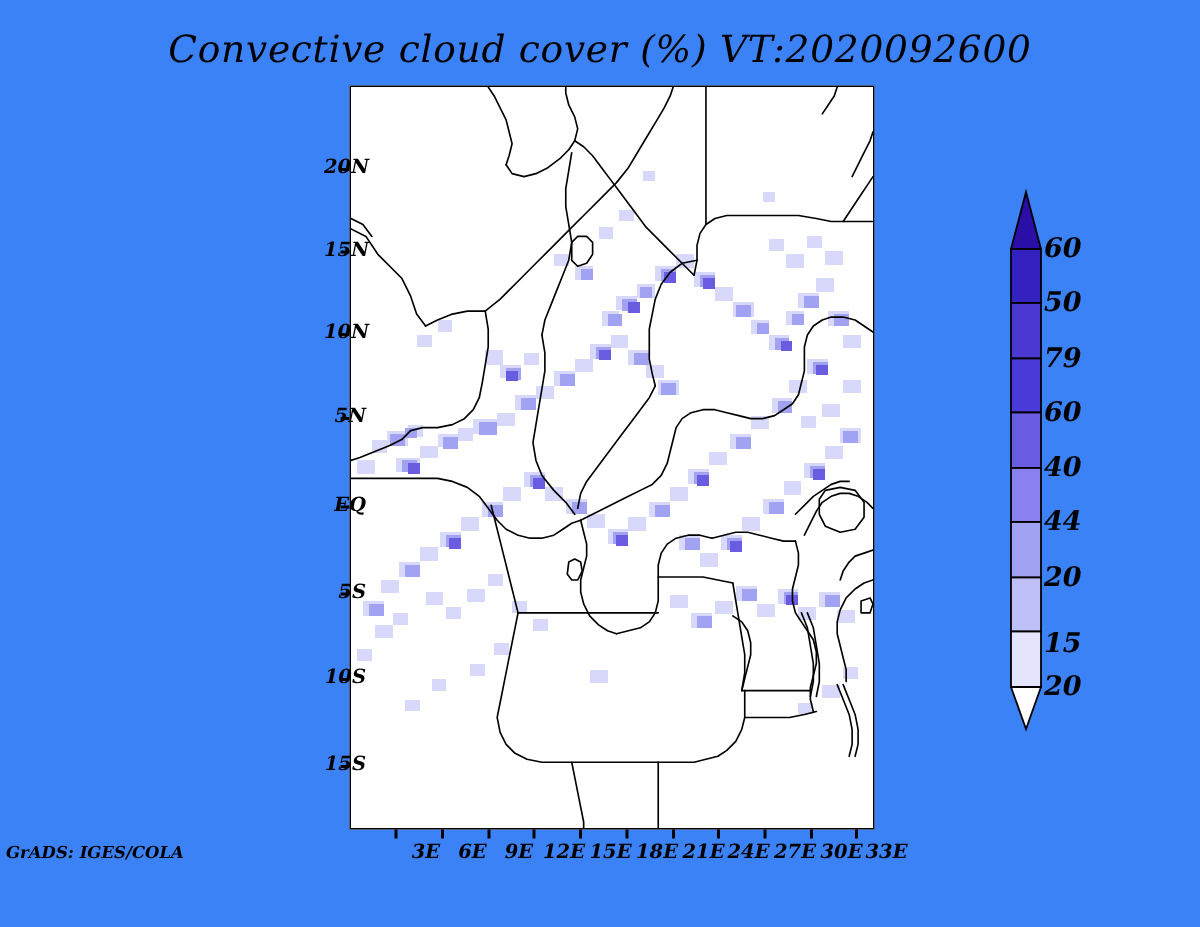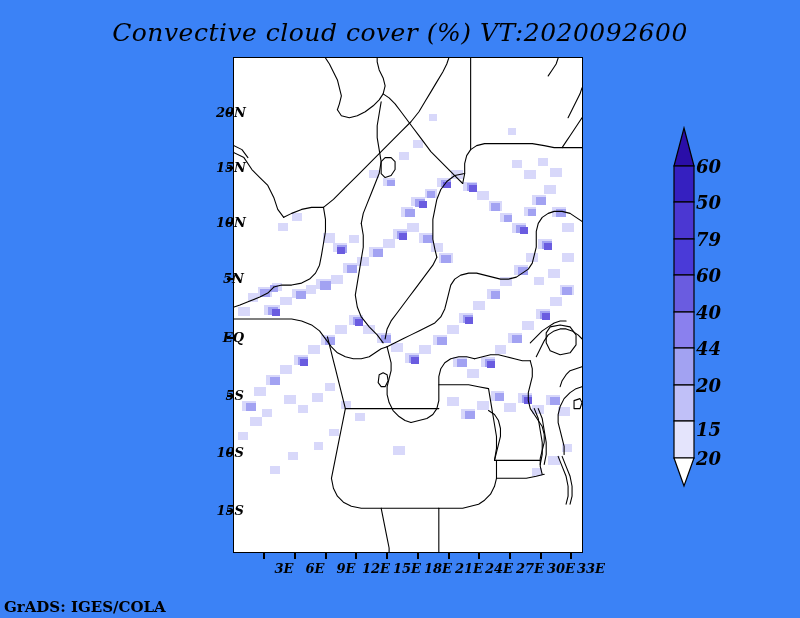--- a/index.html
+++ b/index.html
@@ -85,24 +85,25 @@
     font-style: italic;
     font-weight: bold;
     font-size: 18px;
     color: #000000;
     transform: translateY(-50%);
     white-space: nowrap;
   }
   #credit {
     position: absolute;
     left: 4px;
-    top: 598px;
+    top: 562px;
     font-family: "DejaVu Serif", "Liberation Serif", serif;
+    font-style: italic;
     font-weight: bold;
-    font-size: 15px;
+    font-size: 11px;
     color: #000000;
     white-space: nowrap;
   }
 </style>
 </head>
 <body>
 
 <div id="page">
 
   <div id="title">Convective cloud cover (%) VT:2020092600</div>

